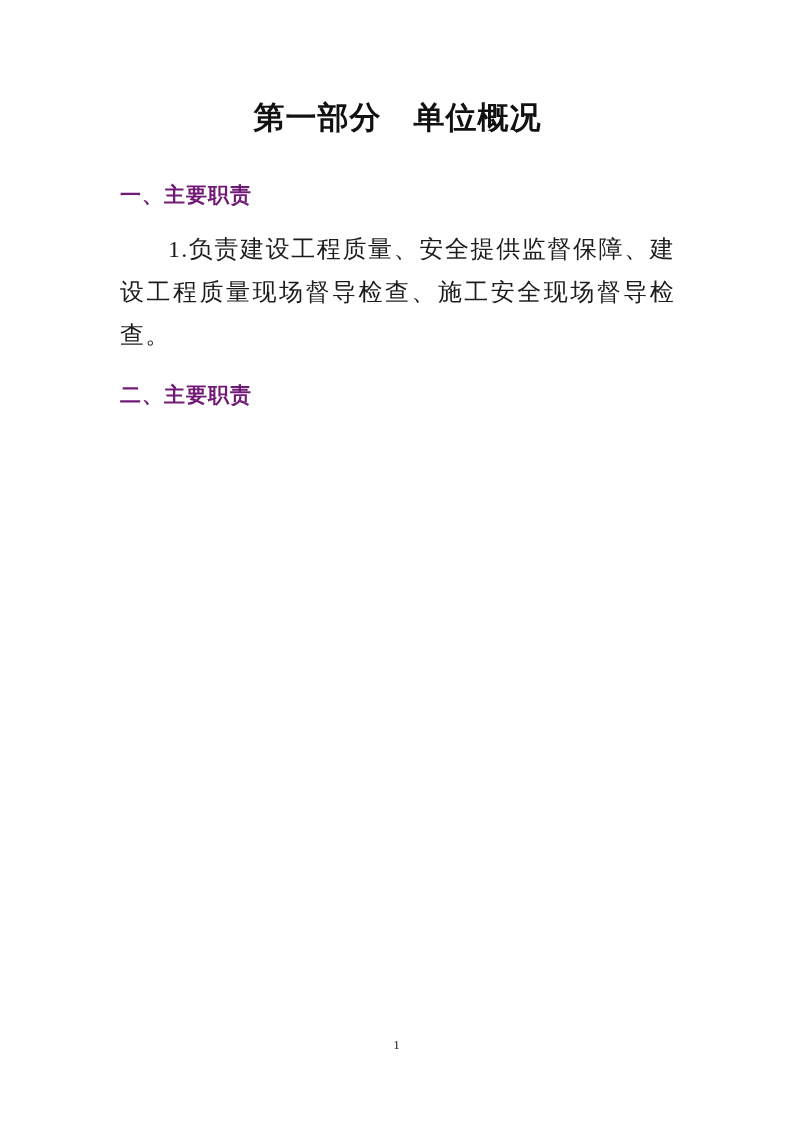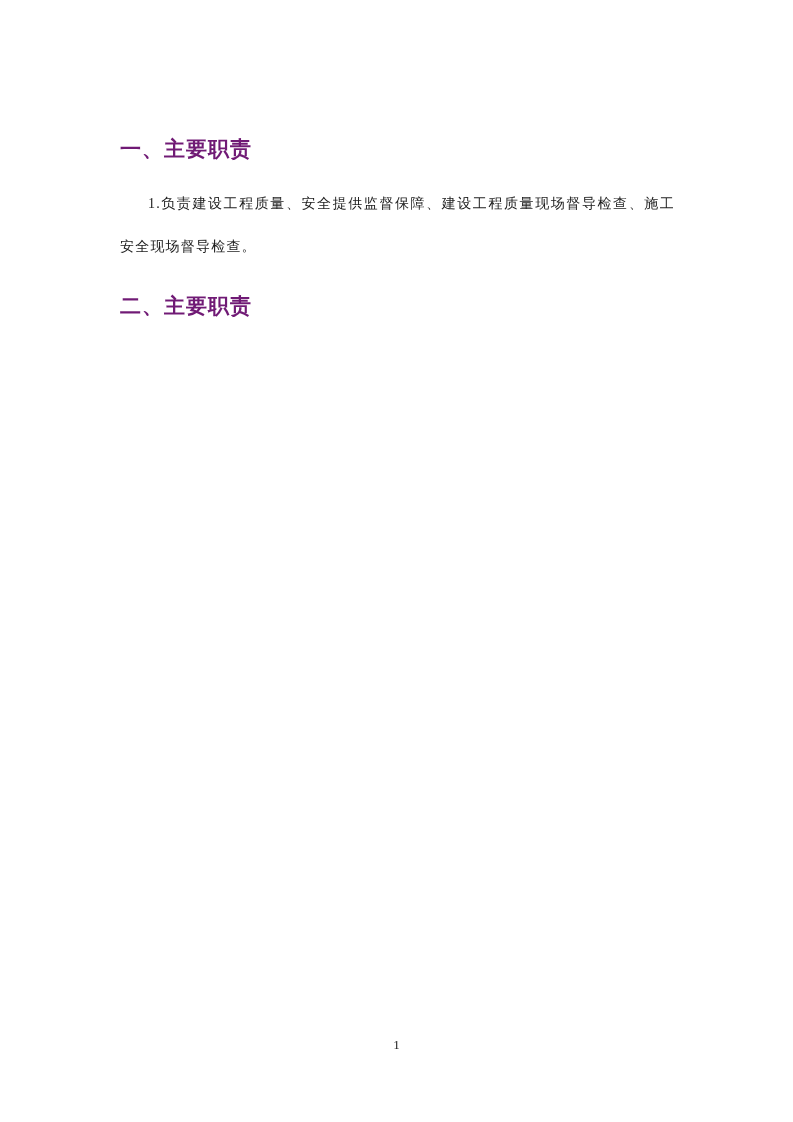--- a/index.html
+++ b/index.html
@@ -44,21 +44,21 @@
     line-height: 28px;
     letter-spacing: 1px;
     color: #701a75;
   }
 
   .heading-1 { margin-top: 40px; }
   .heading-2 { margin-top: 24px; }
 
   .body-para {
     font-family: "Liberation Serif", "DejaVu Serif", serif;
-    font-size: 14px;
+    font-size: 24px;
     line-height: 43px;
     letter-spacing: 1.2px;
     text-align: justify;
     text-align-last: left;
     text-indent: 2em;
     color: #1c1c1c;
   }
 
   .para-group-1 { margin-top: 19px; }
   .para-group-2 { margin-top: 22px; }
@@ -74,20 +74,21 @@
     line-height: 18px;
     color: #1c1c1c;
   }
 </style>
 </head>
 <body>
 
 <div class="page">
   <div class="content">
 
+    <h1 class="doc-title">第一部分　单位概况</h1>
 
     <h2 class="section-heading heading-1">一、主要职责</h2>
 
     <div class="para-group-1">
       <p class="body-para">1.负责建设工程质量、安全提供监督保障、建设工程质量现场督导检查、施工安全现场督导检查。</p>
     </div>
 
     <h2 class="section-heading heading-2">二、主要职责</h2>
 
 

